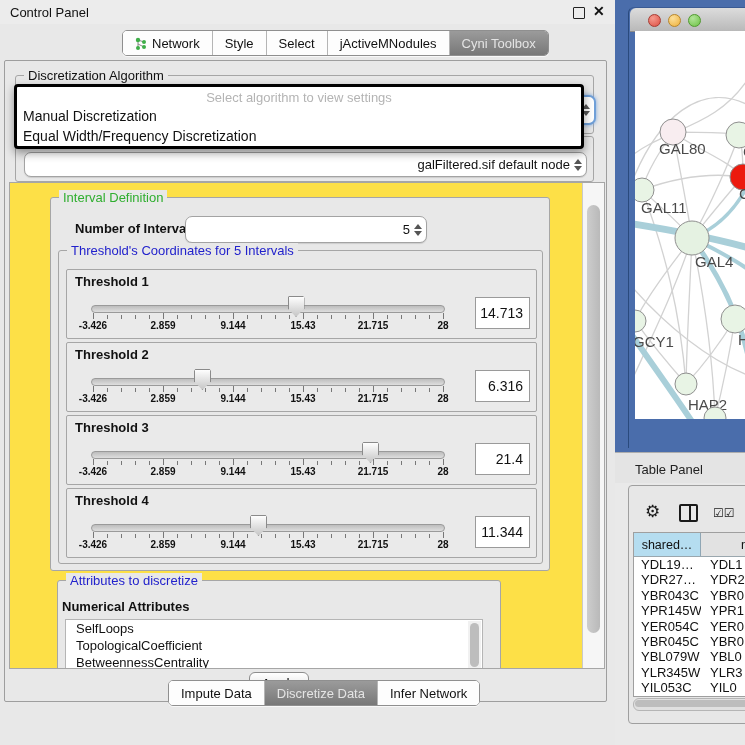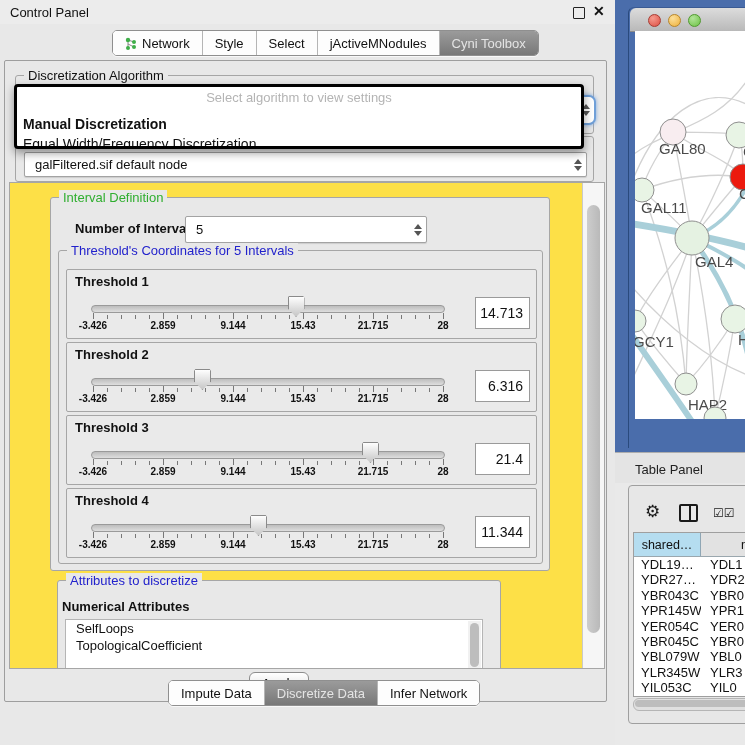--- a/index.html
+++ b/index.html
@@ -19,32 +19,32 @@
   .seg:last-child{border-right:none;}
   .seg.sel{background:linear-gradient(#9b9b9b,#787878);color:#e4e4e4;}
 
   .cp-content{position:absolute;left:4px;top:60px;width:601px;height:640px;border:1px solid #9e9e9e;border-radius:2px;background:#e8e8e8;}
 
   .group{position:absolute;border:1px solid #a6a6a6;border-radius:3px;}
   .legend{position:absolute;top:-8px;left:8px;background:#e8e8e8;padding:0 4px;font-size:13px;color:#111;white-space:nowrap;}
   .legend.green{color:#2fae2f;}
   .legend.blue{color:#2222cc;}
 
-  .combo{position:absolute;background:#fff;border:1px solid #a3a3a3;border-radius:2px;font-size:13px;color:#111;display:flex;align-items:center;box-shadow:0 1px 1px rgba(0,0,0,.12);}
+  .combo{position:absolute;background:#fff;border:1px solid #a3a3a3;border-radius:7px;font-size:13px;color:#111;display:flex;align-items:center;box-shadow:0 1px 1px rgba(0,0,0,.12);text-align:right;}
   .combo .ctext{padding-left:10px;flex:1;}
   .stepper{width:16px;display:flex;flex-direction:column;align-items:center;justify-content:center;gap:2px;}
   .tri-up{width:0;height:0;border-left:4px solid transparent;border-right:4px solid transparent;border-bottom:5px solid #555;}
   .tri-down{width:0;height:0;border-left:4px solid transparent;border-right:4px solid transparent;border-top:5px solid #555;}
 
   .algo-combo{position:absolute;left:488px;top:34px;width:99px;height:26px;background:#fff;border:2px solid #6f9fd8;border-radius:7px;box-shadow:0 0 4px #7aa7e0;display:flex;justify-content:flex-end;align-items:center;}
 
   .dropdown{position:absolute;left:14px;top:84px;width:564px;height:59px;background:#fff;border:3px solid #000000;border-radius:4px;box-shadow:0 4px 10px rgba(0,0,0,.4);z-index:60;overflow:hidden;}
   .dd-prompt{font-size:13px;color:#b4b4b4;text-align:center;padding-top:3px;height:16px;}
   .dd-item{font-size:14px;color:#111;padding:1px 6px;line-height:18px;}
-  .dd-item.b{font-weight:bold;margin-top:8px;}
+  .dd-item.b{font-weight:normal;}
 
   .viewport{position:absolute;left:4px;top:121px;width:594px;height:485px;border:1px solid #a6a6a6;background:#fde047;overflow:hidden;}
   .vscroll{position:absolute;left:572px;top:0;width:22px;height:485px;background:#f6f6f6;border-left:1px solid #c9c9c9;}
   .vthumb{position:absolute;left:4px;top:22px;width:13px;height:428px;border-radius:7px;background:linear-gradient(90deg,#cdcdcd,#b9b9b9);}
 
   .tbox{position:absolute;border:1px solid #a6a6a6;background:#eaeaea;border-radius:2px;}
   .tlabel{position:absolute;left:8px;top:4px;font-size:13px;font-weight:bold;color:#111;}
   .track{position:absolute;left:24px;top:35px;width:352px;height:6px;border:1px solid #9a9a9a;border-radius:4px;background:linear-gradient(#bdbdbd,#dedede);}
   .thumb{position:absolute;top:26px;width:15px;height:19px;background:linear-gradient(#fefefe,#c7c7c7);border:1px solid #8a8a8a;clip-path:polygon(8% 0,92% 0,100% 10%,100% 58%,50% 100%,0 58%,0 10%);}
   .tick{position:absolute;width:1px;background:#777;}
@@ -93,21 +93,21 @@
 
 <div class="screen">
 
   <div class="control-panel">
     <div class="cp-titlebar">
       <span class="cp-title">Control Panel</span>
       <span class="float-icon"></span>
       <span class="close-icon">✕</span>
     </div>
 
-    <div class="segbar" id="topTabs" style="left:112px;top:30px;">
+    <div class="segbar" id="topTabs" style="left:122px;top:30px;">
         <div class="seg">
           <svg width="12" height="13" viewBox="0 0 12 13">
             <path d="M3,3 L9,5 M3,7 L9,10 M3,3 L3,11" stroke="#888" stroke-width="1" fill="none"></path>
             <circle cx="3" cy="3" r="2.2" fill="#3fae49"></circle>
             <circle cx="9" cy="5" r="2" fill="#3fae49"></circle>
             <circle cx="3" cy="11" r="2" fill="#3fae49"></circle>
             <circle cx="9" cy="10" r="2" fill="#3fae49"></circle>
           </svg>
           <span>Network</span>
         </div>
@@ -321,20 +321,21 @@
 
         <div class="group" style="left:47px;top:397px;width:442px;height:100px;background:#e8e8e8;">
           <span class="legend blue">Attributes to discretize</span>
           <span class="attr-label">Numerical Attributes</span>
           <div class="attr-list" id="attrList">
             <div class="list-scroll">
                 <div class="list-thumb"></div>
               </div>
           <div class="attr-item">SelfLoops</div>
               <div class="attr-item">TopologicalCoefficient</div>
+              <div class="attr-item">BetweennessCentrality</div>
             </div>
         </div>
 
         <div class="vscroll">
             <div class="vthumb"></div>
           </div>
       </div>
 
       <button class="apply-btn">Apply</button>
     </div>

